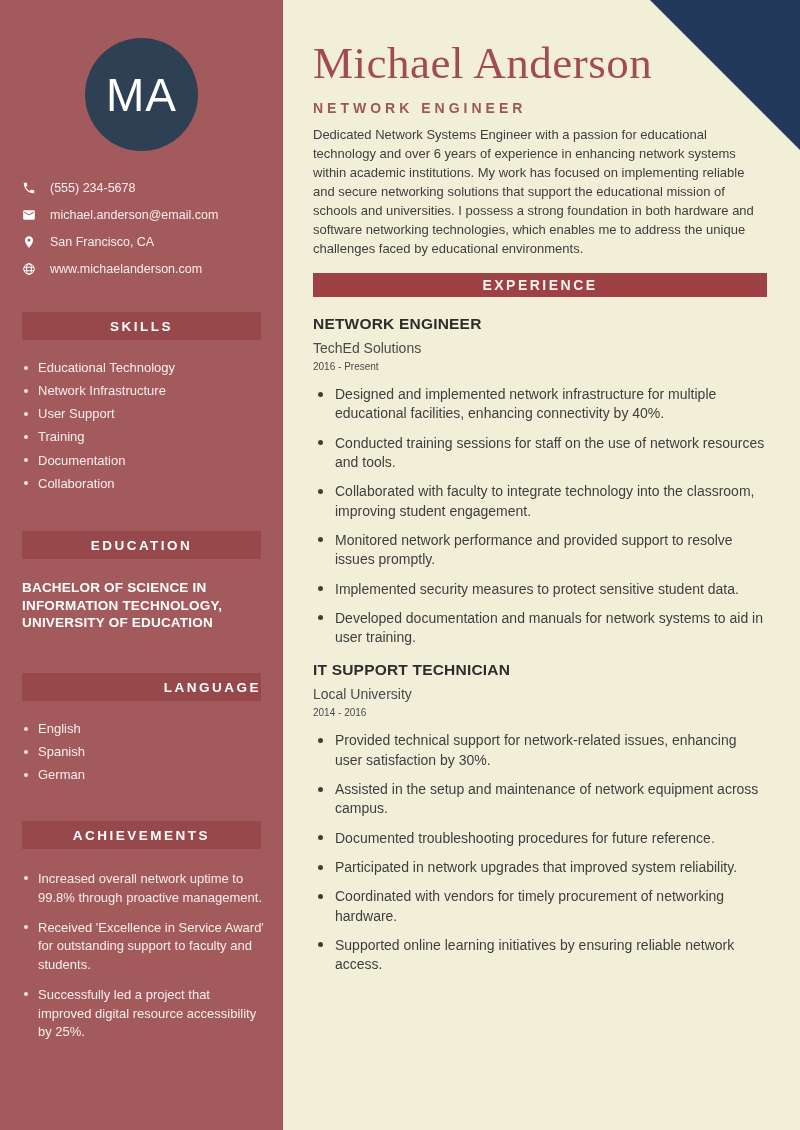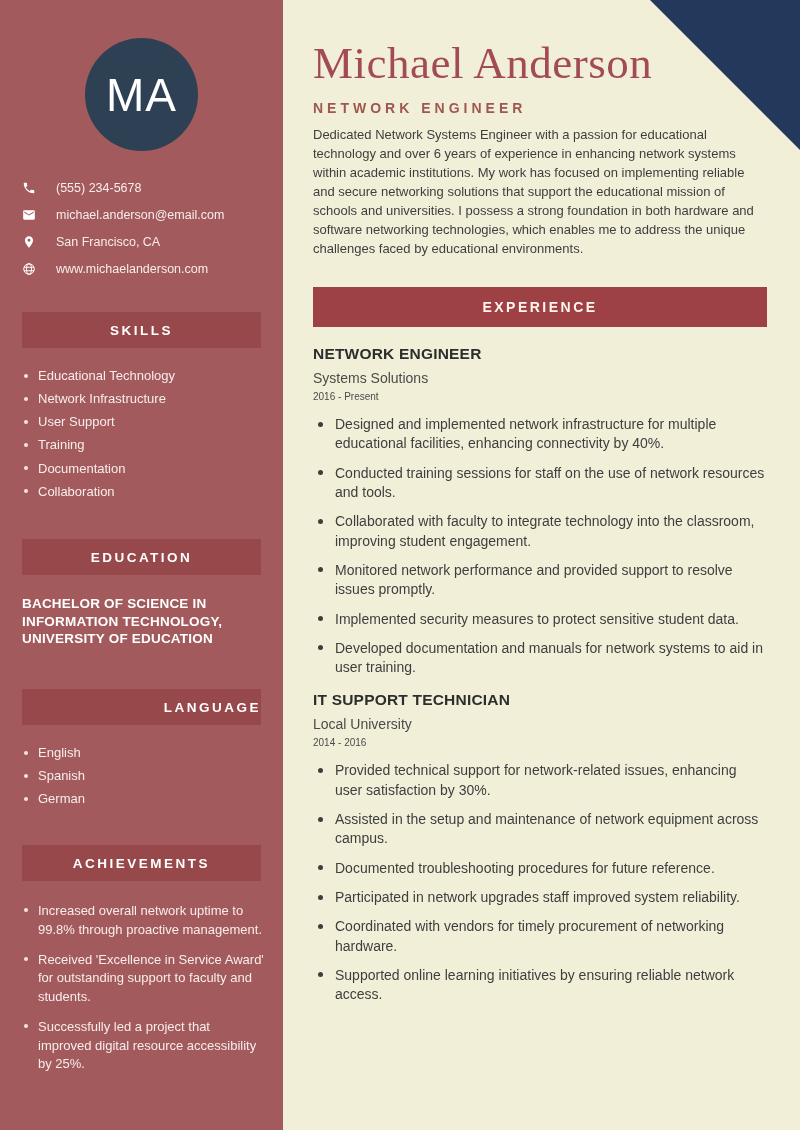--- a/index.html
+++ b/index.html
@@ -16,27 +16,27 @@
   }
   .avatar{
     width:113px;height:113px;border-radius:50%;
     background:#2E4053;color:#FFFFFF;
     margin:38px auto 0 auto;
     display:flex;align-items:center;justify-content:center;
     font-size:46px;font-weight:500;letter-spacing:1px;
   }
   .contact{margin:30px 14px 0 22px;}
   .contact-row{
-    display:flex;align-items:flex-start;gap:20px;
+    display:flex;align-items:flex-start;gap:14px;
     margin-bottom:13px;font-size:12.5px;color:#F7EDEB;
   }
   .contact-row .ico{width:14px;height:14px;flex:0 0 14px;display:flex;align-items:center;}
   .contact-row svg{width:14px;height:14px;}
   .side-banner{
-    margin:0 22px;height:36px;background:#97484B;
+    margin:0 22px;height:28px;background:#97484B;
     display:flex;align-items:center;justify-content:center;
     font-size:13.5px;font-weight:bold;letter-spacing:2.5px;color:#FFFFFF;
   }
   .banner-skills{margin-top:36px;}
   .banner-education{margin-top:41px;}
   .banner-language{margin-top:42px;justify-content:flex-end;}
   .banner-achievements{margin-top:39px;}
   .side-list{list-style:none;margin:21px 18px 0 24px;padding:0;}
   .side-list li{
     position:relative;padding-left:14px;margin-bottom:9.5px;
@@ -70,21 +70,21 @@
     line-height:1.05;letter-spacing:0.5px;
   }
   .role-title{
     margin-top:13px;font-size:14px;font-weight:bold;
     letter-spacing:4px;color:#9E584F;
   }
   .summary{
     margin-top:10px;font-size:13px;line-height:1.46;color:#3E3E3E;
   }
   .exp-banner{
-    margin-top:28px;height:40px;background:#9D4145;
+    margin-top:14px;height:24px;background:#9D4145;
     display:flex;align-items:center;justify-content:center;
     font-size:14px;font-weight:bold;letter-spacing:2.5px;color:#FFF4EE;
   }
   .job{margin-top:18px;}
   .job-role{font-size:15.5px;font-weight:bold;color:#2D2D2D;letter-spacing:0.2px;}
   .job-company{margin-top:7px;font-size:14px;color:#4A4A4A;}
   .job-dates{margin-top:5px;font-size:10px;color:#4A4A4A;}
   .job-bullets{list-style:none;margin:13px 0 0 0;padding:0 0 0 5px;}
   .job-bullets li{
     position:relative;padding-left:17px;margin-bottom:10px;
@@ -185,38 +185,38 @@
   <div class="role-title">NETWORK ENGINEER</div>
 
   <p class="summary" style="margin-bottom:0;">Dedicated Network Systems Engineer with a passion for educational technology and over 6 years of experience in enhancing network systems within academic institutions. My work has focused on implementing reliable and secure networking solutions that support the educational mission of schools and universities. I possess a strong foundation in both hardware and software networking technologies, which enables me to address the unique challenges faced by educational environments.</p>
 
   <div class="exp-banner">
     <span>EXPERIENCE</span>
   </div>
 
   <section class="job">
     <div class="job-role">NETWORK ENGINEER</div>
-    <div class="job-company">Systems Solutions</div>
+    <div class="job-company">TechEd Solutions</div>
     <div class="job-dates">2016 - Present</div>
     <ul class="job-bullets">
       <li>Designed and implemented network infrastructure for multiple educational facilities, enhancing connectivity by 40%.</li>
       <li>Conducted training sessions for staff on the use of network resources and tools.</li>
       <li>Collaborated with faculty to integrate technology into the classroom, improving student engagement.</li>
       <li>Monitored network performance and provided support to resolve issues promptly.</li>
       <li>Implemented security measures to protect sensitive student data.</li>
       <li>Developed documentation and manuals for network systems to aid in user training.</li>
     </ul>
   </section>
 
   <section class="job" style="margin-top:14px;">
     <div class="job-role">IT SUPPORT TECHNICIAN</div>
     <div class="job-company">Local University</div>
     <div class="job-dates">2014 - 2016</div>
     <ul class="job-bullets">
       <li>Provided technical support for network-related issues, enhancing user satisfaction by 30%.</li>
       <li>Assisted in the setup and maintenance of network equipment across campus.</li>
       <li>Documented troubleshooting procedures for future reference.</li>
-      <li>Participated in network upgrades staff improved system reliability.</li>
+      <li>Participated in network upgrades that improved system reliability.</li>
       <li>Coordinated with vendors for timely procurement of networking hardware.</li>
       <li>Supported online learning initiatives by ensuring reliable network access.</li>
     </ul>
   </section>
 </main>
 
 </body></html>

